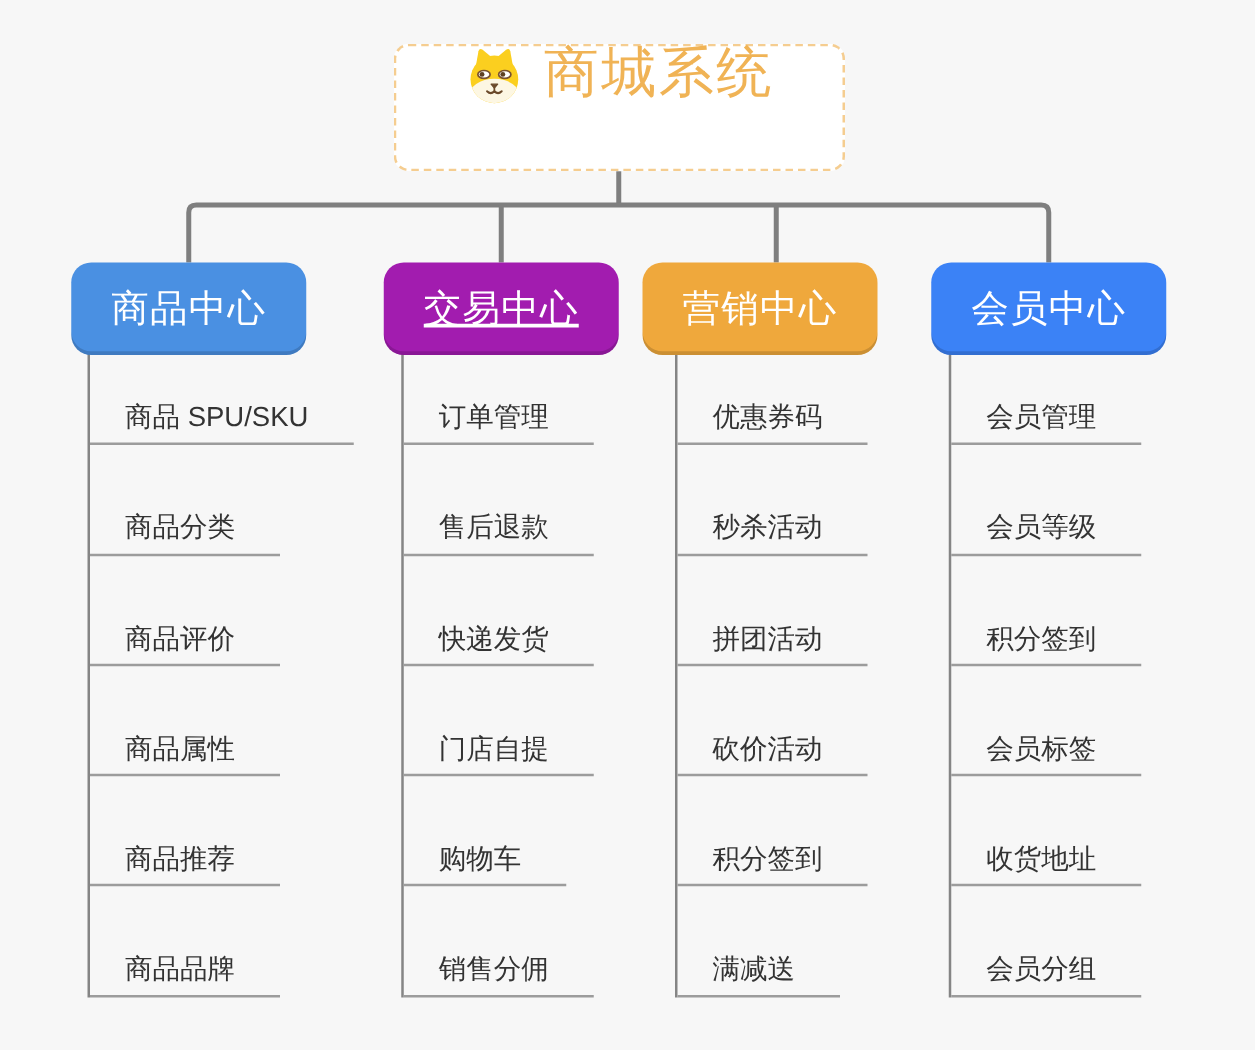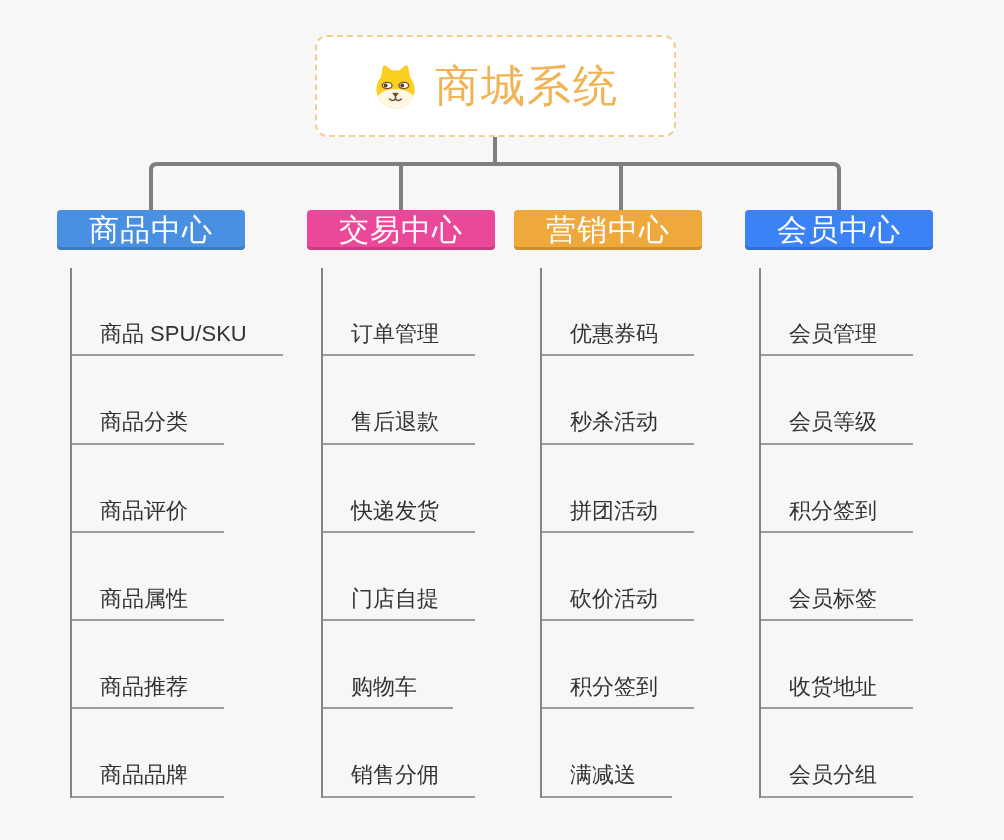--- a/index.html
+++ b/index.html
@@ -9,32 +9,32 @@
     font-family:"Liberation Sans","DejaVu Sans",sans-serif;
   }
   .canvas{position:absolute;inset:0;}
   svg.connectors{position:absolute;left:0;top:0;z-index:0;}
 
   
   .root-node{
     position:absolute;left:315px;top:35px;width:361px;height:102px;
     background:#ffffff;border:2px dashed var(--root-border,#f5cd90);
     border-radius:12px;box-sizing:border-box;
-    display:flex;align-items:center;justify-content:center;gap:16px;
+    display:flex;align-items:flex-start;justify-content:center;gap:16px;
     z-index:2;
   }
   .root-title{
     color:var(--root-text,#f0b355);font-size:44px;letter-spacing:2px;
     white-space:nowrap;line-height:1;
   }
   .root-icon{width:47px;height:47px;flex:0 0 auto;}
 
   
   .branch{
-    position:absolute;top:210px;width:188px;height:40px;border-radius:4px;
+    position:absolute;top:210px;width:188px;height:74px;border-radius:16px;
     display:flex;align-items:center;justify-content:center;
     color:#ffffff;font-size:30px;letter-spacing:1px;white-space:nowrap;
     box-shadow:inset 0 -3px 0 rgba(0,0,0,0.15);
     z-index:2;
   }
   .branch.b0{left:57px;}
   .branch.b1{left:307px;}
   .branch.b2{left:514px;}
   .branch.b3{left:745px;}
 
@@ -88,21 +88,21 @@
       <path d="M21.3,31 h5.4 l-2.7,3.2 z" fill="#6b4a2b" stroke="#6b4a2b" stroke-width="1" stroke-linejoin="round"></path>
       <path d="M24,34 V36.5" stroke="#6b4a2b" stroke-width="1.4" stroke-linecap="round"></path>
       <path d="M18,36.8 Q21,39.8 24,36.8 Q27,39.8 30,36.8" fill="none" stroke="#6b4a2b" stroke-width="1.6" stroke-linecap="round"></path>
     </svg>
     <span class="root-title">商城系统</span>
   </div>
 
   <div class="branch b0" style="background-color: rgb(74, 144, 226);">
     <span>商品中心</span>
   </div>
-  <div class="branch b1" style="background-color: #ec4899;">
+  <div class="branch b1" style="background-color: #a21caf; text-decoration: underline;">
     <span>交易中心</span>
   </div>
   <div class="branch b2" style="background-color: rgb(239, 168, 60);">
     <span>营销中心</span>
   </div>
   <div class="branch b3" style="background-color: #3b82f6;">
     <span>会员中心</span>
   </div>
 
   <div class="col c0">

